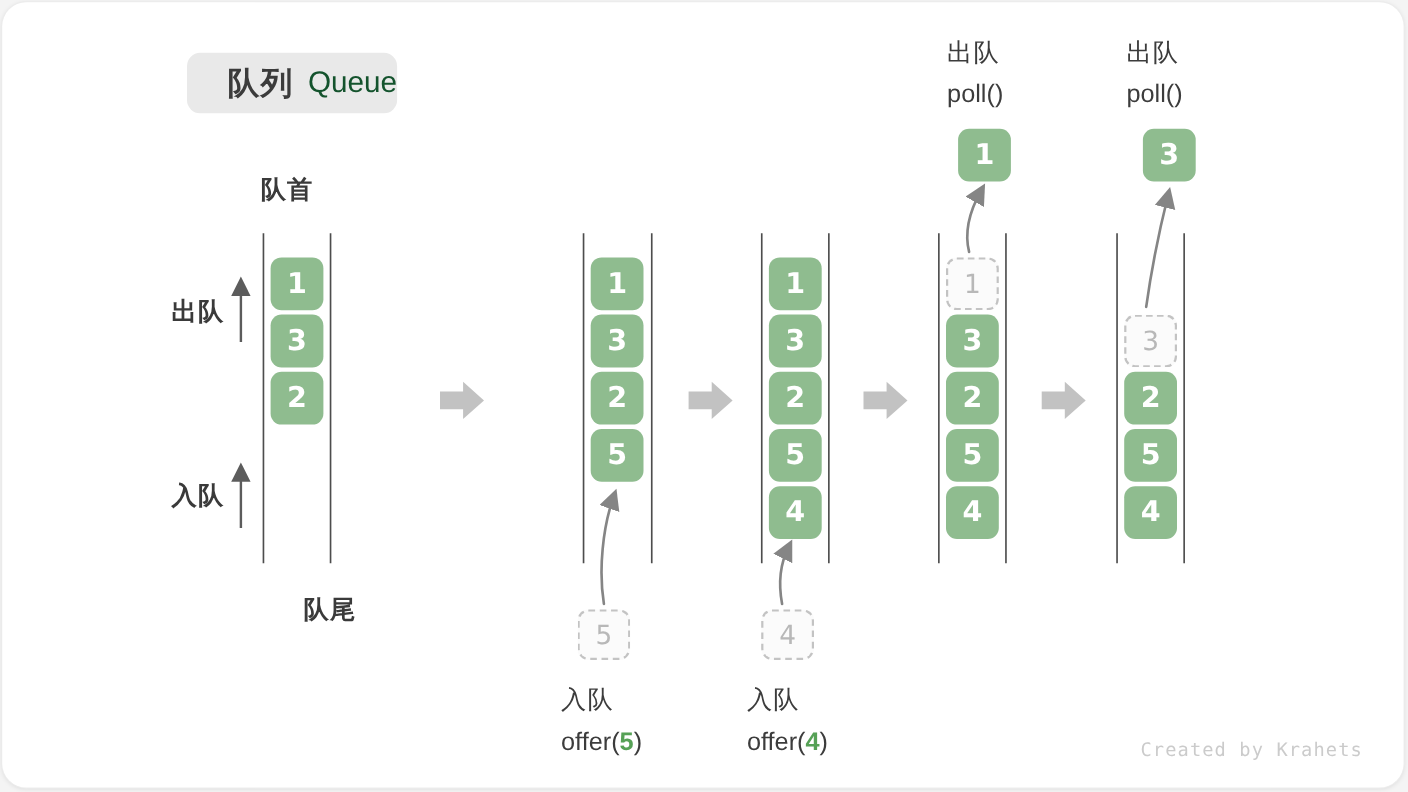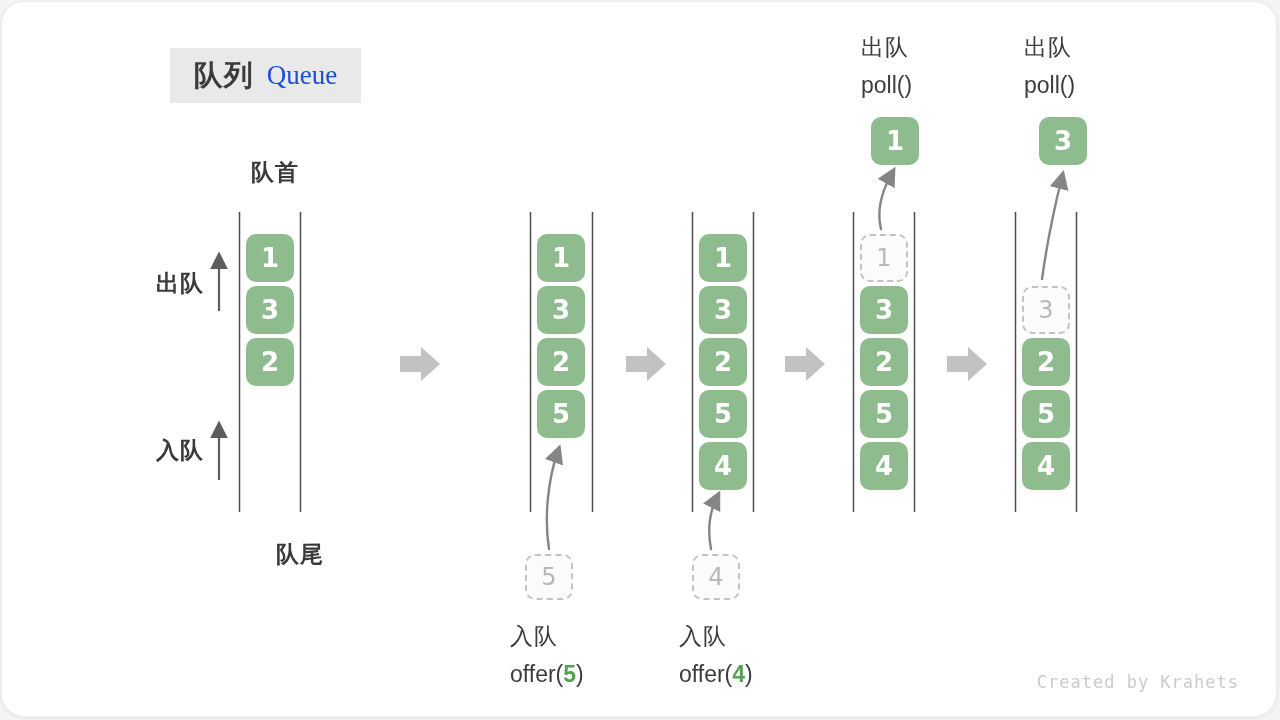--- a/index.html
+++ b/index.html
@@ -11,30 +11,30 @@
   .canvas{
     position:absolute;left:2px;top:2px;width:1274px;height:714px;
     background:#ffffff;border-radius:22px;
     box-shadow:0 0 0 1px #ececec,0 1px 5px rgba(0,0,0,.10);
     overflow:hidden;
   }
   .overlay{position:absolute;left:0;top:0;width:1280px;height:720px;pointer-events:none;}
 
   .title-badge{
     position:absolute;left:168px;top:46px;width:191px;height:55px;
-    background:#e9e9e9;border-radius:0;
-    display:flex;align-items:center;justify-content:center;gap:13px;
+    background:#e9e9e9;border-radius:12px;
+    display:flex;align-items:center;justify-content:flex-end;gap:13px;
   }
   .title-zh{font-size:29px;font-weight:700;color:#3b3b3b;letter-spacing:1px;}
-  .title-en{font-family:Liberation Serif, serif;font-size:27px;color:#1d4ed8;}
+  .title-en{font-family:Liberation Sans, sans-serif;font-size:27px;color:#14532d;}
 
   .side-label{
     position:absolute;font-size:23px;font-weight:700;color:#3a3a3a;letter-spacing:1px;
   }
-  .lbl-front{left:235px;top:155px;width:62px;text-align:right;}
+  .lbl-front{left:235px;top:155px;width:62px;text-align:left;}
   .lbl-rear {left:235px;top:537px;width:62px;text-align:center;margin-left:32px;}
   .lbl-dequeue{left:150px;top:266px;width:52px;text-align:right;}
   .lbl-enqueue{left:150px;top:433px;width:52px;text-align:right;}
 
   .qbox{
     position:absolute;width:48px;height:48px;border-radius:10px;
     background:#8fbc8f;color:#ffffff;
     display:flex;align-items:center;justify-content:center;
     font-size:26px;font-weight:700;font-family:"DejaVu Sans","Liberation Sans",sans-serif;
   }

